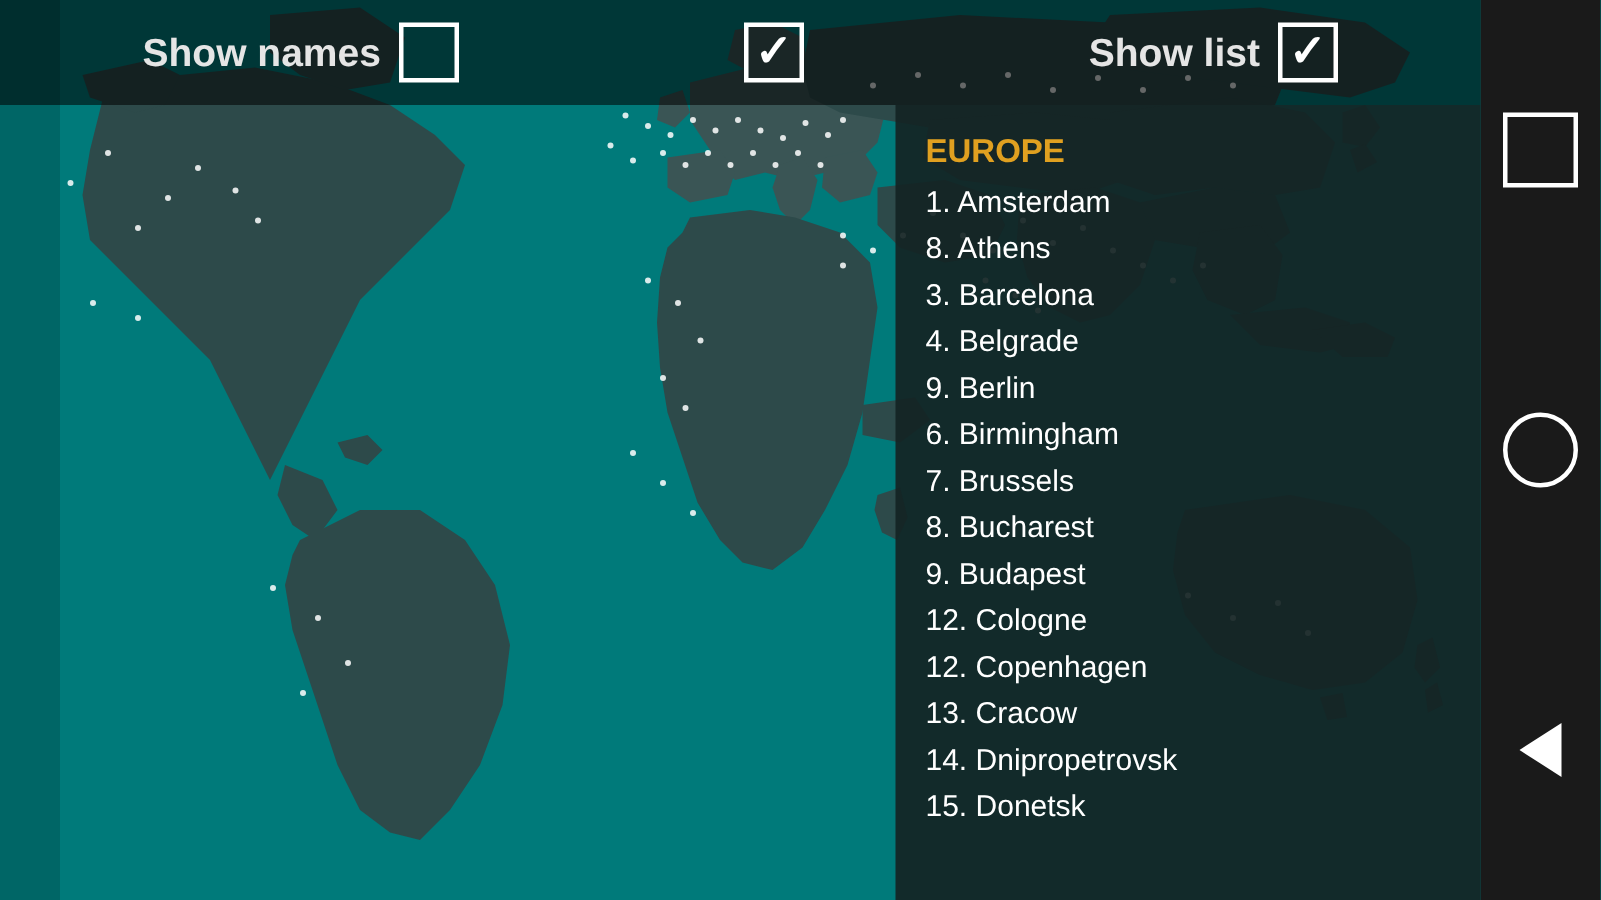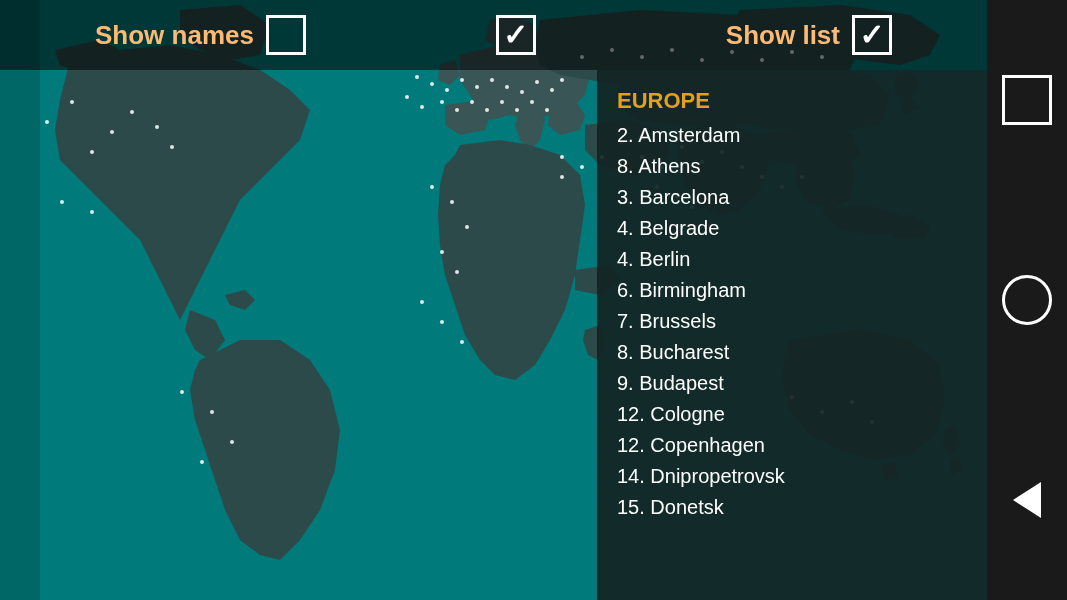--- a/index.html
+++ b/index.html
@@ -55,21 +55,21 @@
     }
 
     .toggle-item {
       display: flex;
       align-items: center;
       gap: 12px;
       cursor: pointer;
     }
 
     .toggle-label {
-      color: #fdba74;
+      color: #e5e5e5;
       font-size: 26px;
       font-weight: bold;
     }
 
     .checkbox {
       width: 40px;
       height: 40px;
       border: 3px solid white;
       background: transparent;
       display: flex;
@@ -335,31 +335,32 @@
     <div class="checkbox checked">
       <span class="checkmark">✓</span>
     </div>
   </div>
 </div>
 
 <div id="city-list">
   <div class="region-header">EUROPE</div>
 
   <div id="cities-container">
-      <div class="city-item">2.  Amsterdam</div>
+      <div class="city-item">1.  Amsterdam</div>
       <div class="city-item">8.  Athens</div>
       <div class="city-item">3.  Barcelona</div>
       <div class="city-item">4.  Belgrade</div>
-      <div class="city-item">4.  Berlin</div>
+      <div class="city-item">9.  Berlin</div>
       <div class="city-item">6.  Birmingham</div>
       <div class="city-item">7.  Brussels</div>
       <div class="city-item">8.  Bucharest</div>
       <div class="city-item">9.  Budapest</div>
       <div class="city-item">12.  Cologne</div>
       <div class="city-item">12.  Copenhagen</div>
+      <div class="city-item">13.  Cracow</div>
       <div class="city-item">14.  Dnipropetrovsk</div>
       <div class="city-item">15.  Donetsk</div>
     </div>
 </div>
 
 <div id="right-nav">
   <div class="nav-btn"></div>
   <div class="nav-btn-circle"></div>
   <div style="display:flex;align-items:center;justify-content:center;width:50px;height:50px;cursor:pointer;">
     <div class="nav-btn-triangle"></div>

